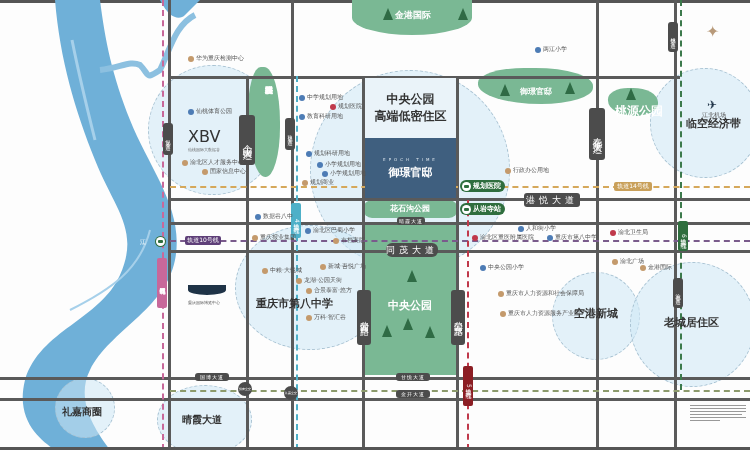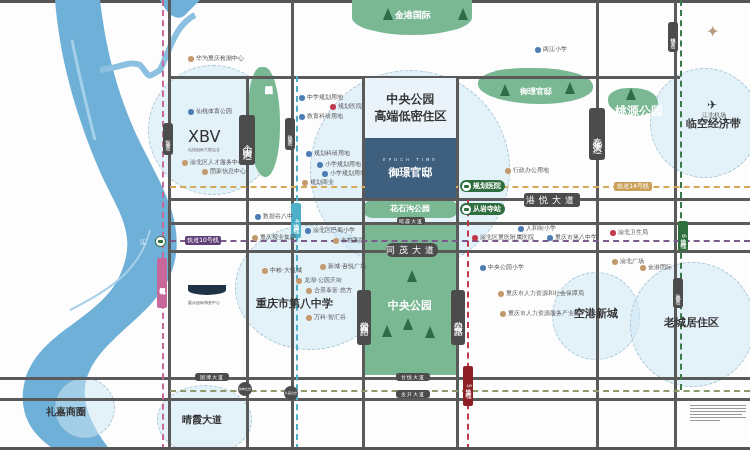--- a/index.html
+++ b/index.html
@@ -149,21 +149,21 @@
   <div class="line-tag" style="left:157px;top:258px;width:10px;height:50px;background:#c8689a;writing-mode:vertical-rl;">国博线与礼嘉线</div>
 
   <div class="zone-label" style="left:188px;top:127px;font-size:16px;font-weight:normal;color:#333;">XBV</div>
   <div class="zone-label" style="left:188px;top:147px;font-size:4px;color:#666;font-weight:normal;">仙桃国际大数据谷</div>
   <div class="zone-label" style="left:256px;top:296px;font-size:11px;">重庆市第八中学</div>
   <div class="zone-label" style="left:574px;top:306px;font-size:11px;">空港新城</div>
   <div class="zone-label" style="left:664px;top:315px;font-size:11px;">老城居住区</div>
   <div class="zone-label" style="left:686px;top:116px;font-size:11px;">临空经济带</div>
   <div style="position:absolute;left:707px;top:98px;font-size:12px;color:#1f3347;">✈</div>
   <div class="zone-label" style="left:702px;top:111px;font-size:6px;color:#555;font-weight:normal;">江北机场</div>
-  <div class="zone-label" style="left:46px;top:405px;font-size:10px;">礼嘉商圈</div>
+  <div class="zone-label" style="left:62px;top:405px;font-size:10px;">礼嘉商圈</div>
   <div class="zone-label" style="left:182px;top:413px;font-size:10px;">晴霞大道</div>
   <div style="position:absolute;left:188px;top:285px;width:38px;height:10px;border-radius:0 0 50% 50%;background:#1f3347;"></div>
   <div class="zone-label" style="left:188px;top:300px;font-size:4px;color:#555;font-weight:normal;">重庆国际博览中心</div>
 
   <div class="poi" style="left:188px;top:54px;">
       <span class="dot com"></span>
       <span>华为重庆检测中心</span>
     </div>
   <div class="poi" style="left:188px;top:107px;">
       <span class="dot edu"></span>

